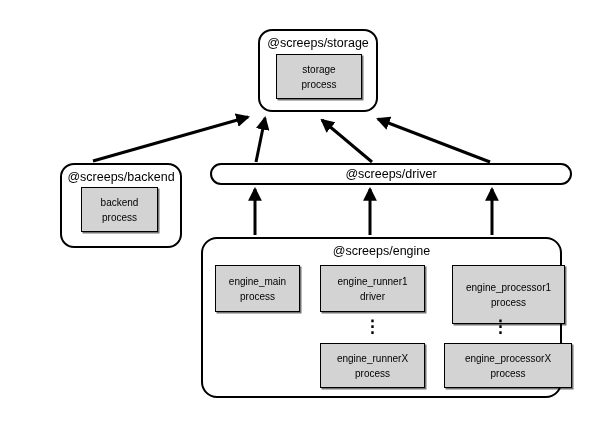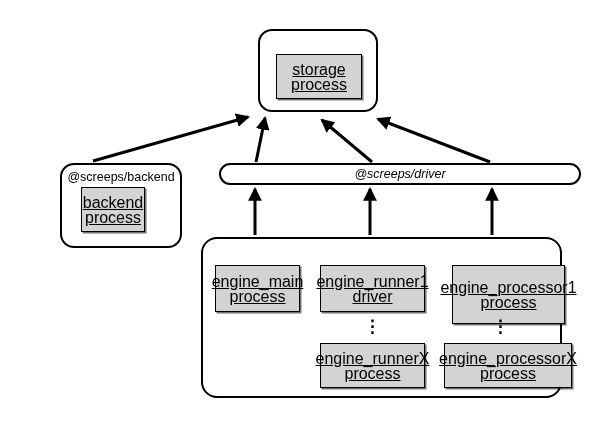--- a/index.html
+++ b/index.html
@@ -40,24 +40,23 @@
   }
   .process {
     position: absolute;
     background: #d3d3d3;
     border: 1px solid #000000;
     box-shadow: 1.5px 1.5px 0 rgba(0,0,0,0.55);
     display: flex;
     align-items: center;
     justify-content: center;
     text-align: center;
-    font-size: 16px;
+    font-size: 10px;
     line-height: 15px;
     white-space: pre-line;
-    text-decoration: underline;
   }
   .dots {
     position: absolute;
     text-align: center;
     font-size: 17px;
     font-weight: 700;
     line-height: 24px;
   }
   .arrows {
     position: absolute;
@@ -66,35 +65,37 @@
     pointer-events: none;
     z-index: 5;
   }
 </style>
 </head>
 <body>
 
 <div class="canvas">
 
   <div class="node" style="left:258px; top:29px; width:120px; height:83px;">
+    <div class="node-title" style="top:5px;">@screeps/storage</div>
     <div class="process" style="left:16px; top:23px; width:86px; height:45px;">storage
 process</div>
   </div>
 
   <div class="node" style="left:28px; top:163px; width:122px; height:85px;margin-left:32px;">
     <div class="node-title" style="top:5px;">@screeps/backend</div>
-    <div class="process" style="left:19px; top:22px; width:64px; height:45px;">backend
+    <div class="process" style="left:19px; top:22px; width:77px; height:45px;">backend
 process</div>
   </div>
 
-  <div class="pill" style="left:219px; top:163px; width:362px; height:22px;font-style:italic;">
+  <div class="pill" style="left:210px; top:163px; width:362px; height:22px;">
     <span>@screeps/driver</span>
   </div>
 
   <div class="node" style="left:201px; top:237px; width:361px; height:161px; border-radius:16px;">
+    <div class="node-title" style="top:5px;">@screeps/engine</div>
 
     <div class="process" style="left:12px; top:26px; width:85px; height:47px;text-align:center;">engine_main
 process</div>
 
     <div class="process" style="left:117px; top:26px; width:105px; height:47px;">engine_runner1
 driver</div>
 
     <div class="process" style="left:241px; top:26px; width:113px; height:59px;margin-left:8px;">engine_processor1
 process</div>
 

